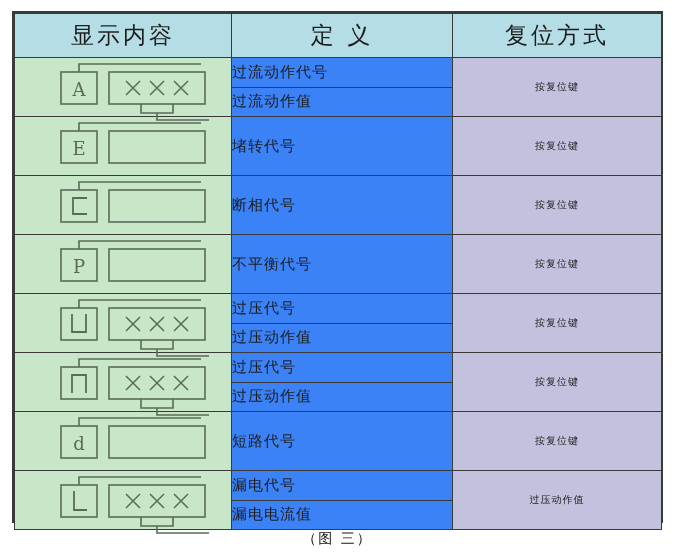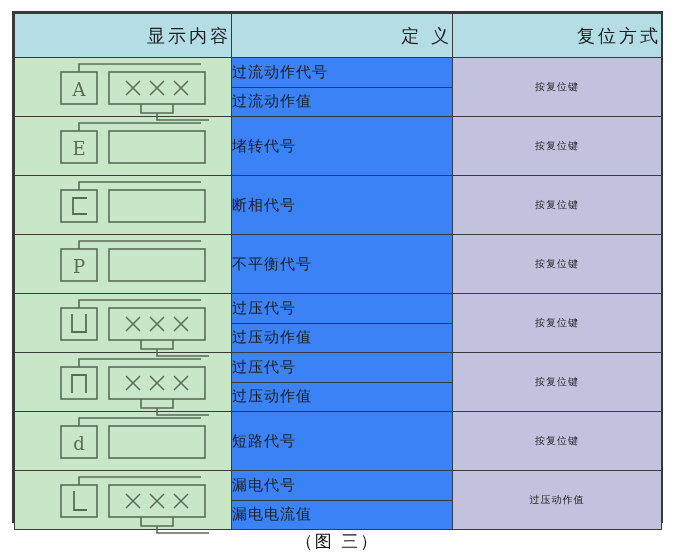--- a/index.html
+++ b/index.html
@@ -38,23 +38,23 @@
   }
   table.grid td, table.grid th {
     border: 1px solid #3a3a3a;
     padding: 0;
     margin: 0;
   }
 
   
   .hdr {
     background: #b4dde6;
-    text-align: right;
-    vertical-align: middle;
-    font-size: 18px;
+    text-align: center;
+    vertical-align: middle;
+    font-size: 23px;
     font-weight: normal;
     color: #1d1d1d;
     letter-spacing: 3px;
     height: 43px;
   }
 
   
   .col-disp { width: 217px; }
   .col-def  { width: 221px; }
   .col-rst  { width: 209px; }
@@ -91,21 +91,21 @@
   }
   .lcd svg { display: block; }
 
   
   .caption {
     position: absolute;
     left: 0;
     top: 530px;
     width: 675px;
     text-align: center;
-    font-size: 17px;
+    font-size: 14px;
     color: #111111;
     letter-spacing: 2px;
   }
 </style>
 </head>
 <body>
 
 <div id="root">
 
   <div class="table-wrap">

